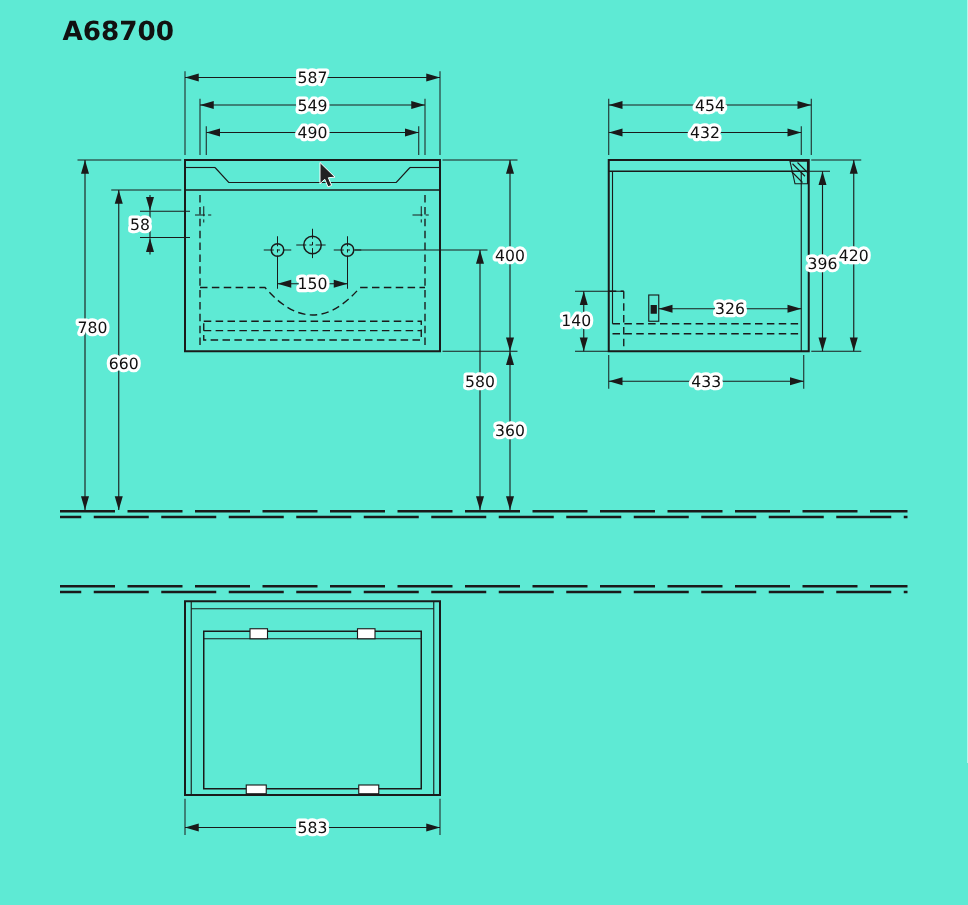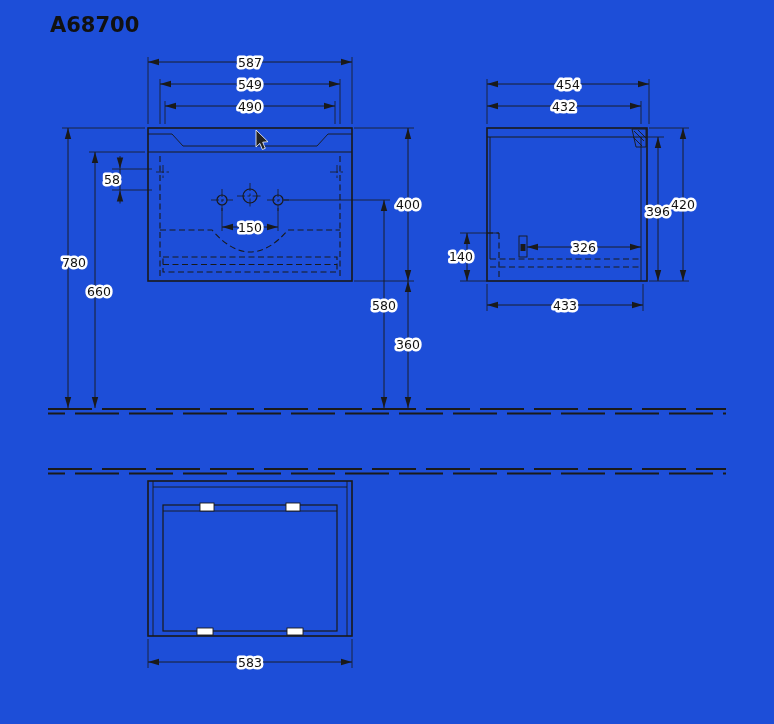--- a/index.html
+++ b/index.html
@@ -1,17 +1,17 @@
 <!DOCTYPE html>
 <html><head>
 <meta charset="utf-8">
 <style>
   html,body{margin:0;padding:0;background:#fff;}
   .sheet{
-    width:774px;height:724px;background:#1d4ed8;position:relative;overflow:hidden;
+    width:774px;height:724px;background:#5eead4;position:relative;overflow:hidden;
     font-family:"DejaVu Sans","Liberation Sans",sans-serif;
   }
   svg{display:block;}
   .obj{fill:none;stroke:#1a1a1a;stroke-width:1.6;}
   .med{fill:none;stroke:#1a1a1a;stroke-width:1.2;}
   .thin{fill:none;stroke:#1a1a1a;stroke-width:0.9;}
   .dash{fill:none;stroke:#1a1a1a;stroke-width:1.1;stroke-dasharray:6 3.5;}
   .cl{fill:none;stroke:#1a1a1a;stroke-width:0.8;stroke-dasharray:8 2.5 2.5 2.5;}
   .ext{fill:none;stroke:#1a1a1a;stroke-width:0.8;}
   .dim{fill:none;stroke:#1a1a1a;stroke-width:0.9;marker-start:url(#mS);marker-end:url(#mE);}

